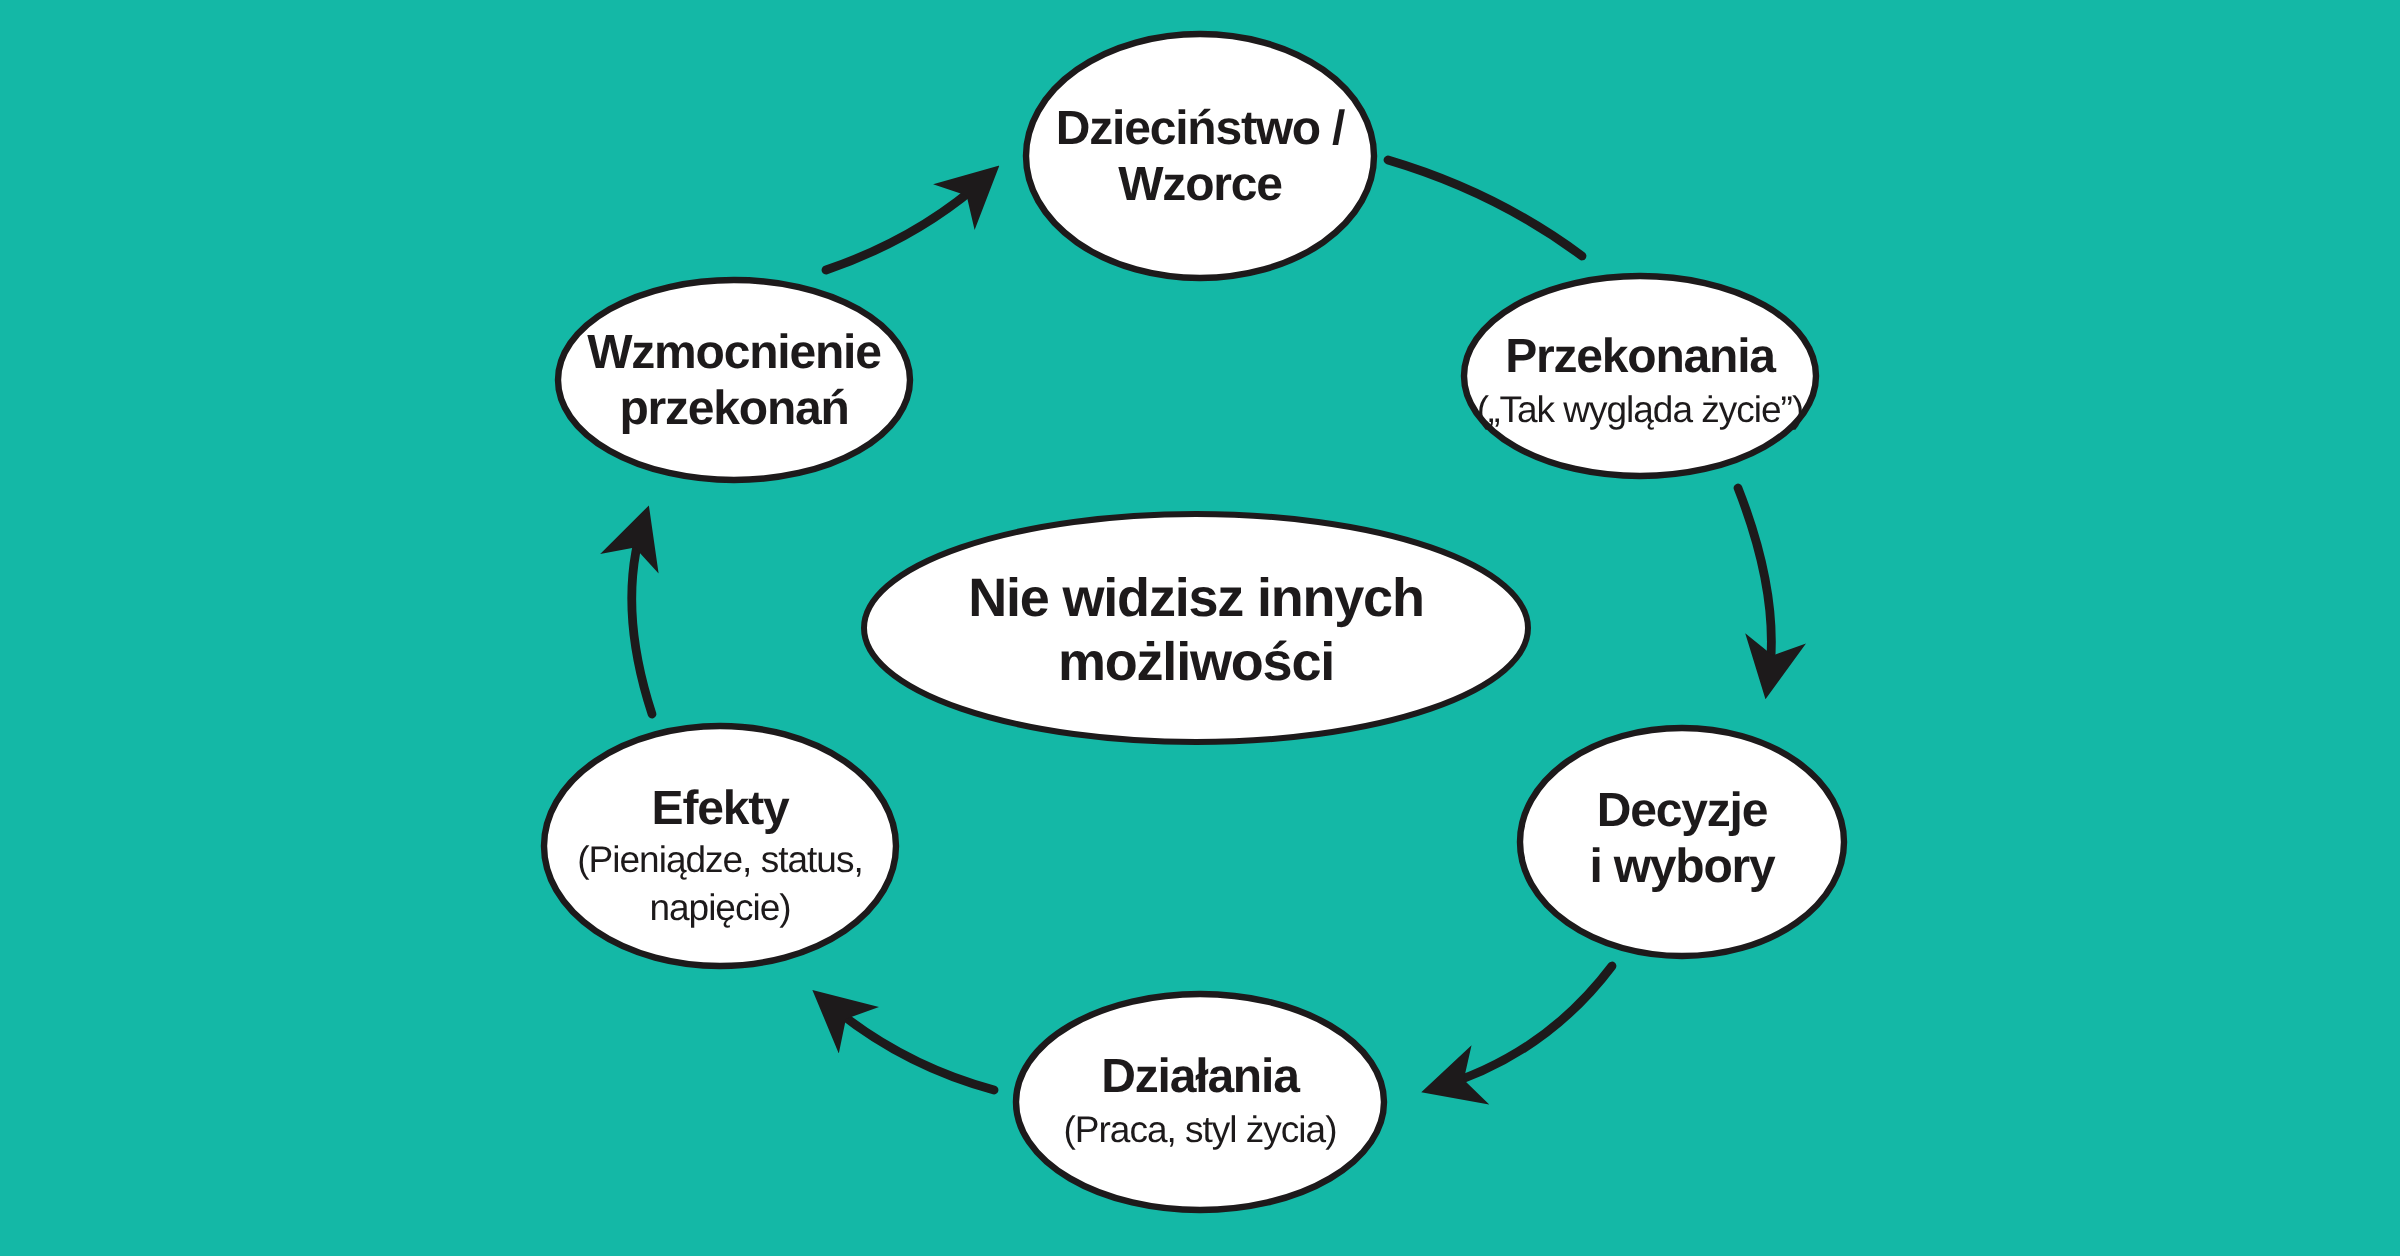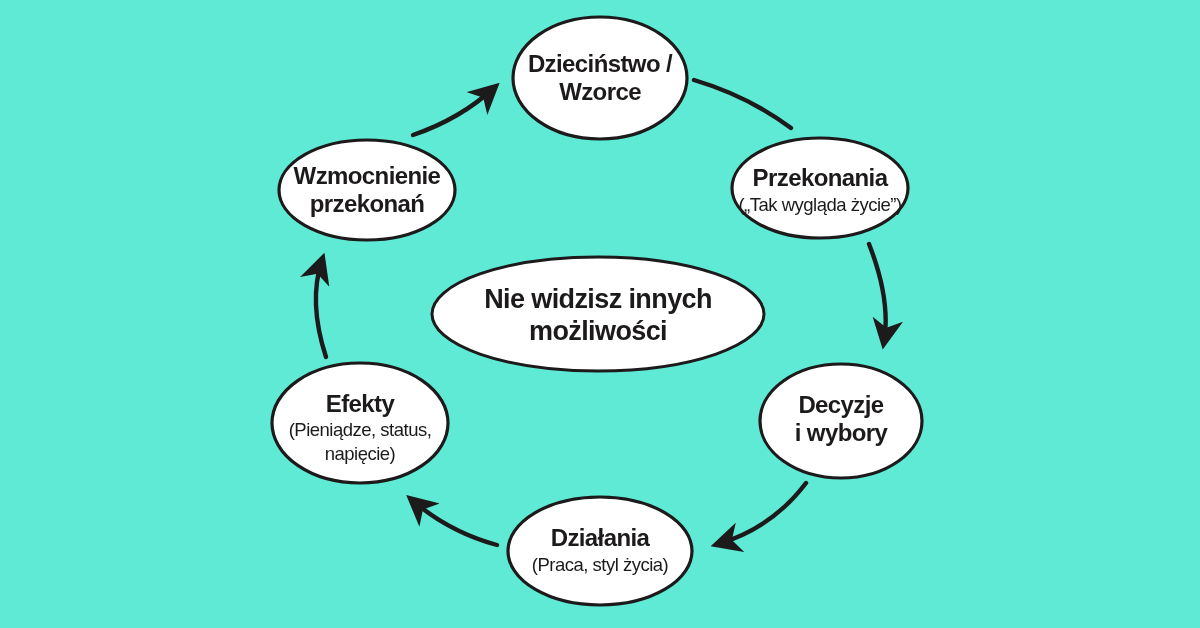--- a/index.html
+++ b/index.html
@@ -4,21 +4,21 @@
 <style>
   html, body {
     margin: 0;
     padding: 0;
     background: #ffffff;
   }
   .canvas {
     position: relative;
     width: 1200px;
     height: 628px;
-    background: #5eead4;
+    background: #14b8a6;
     overflow: hidden;
   }
   svg { display: block; }
   .node-ellipse {
     fill: #ffffff;
     stroke: #1d1a1b;
     stroke-width: 3.2;
   }
   .center-ellipse {
     fill: #ffffff;

